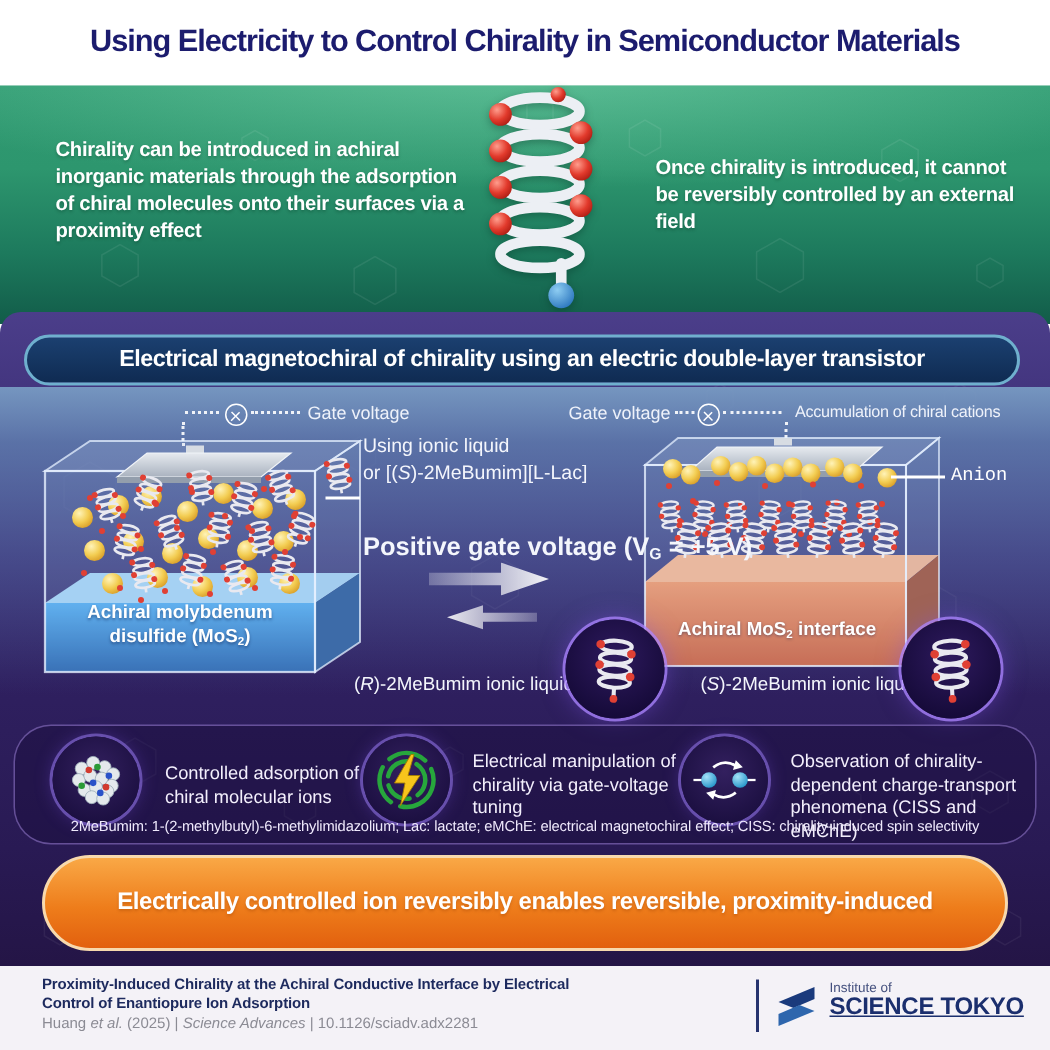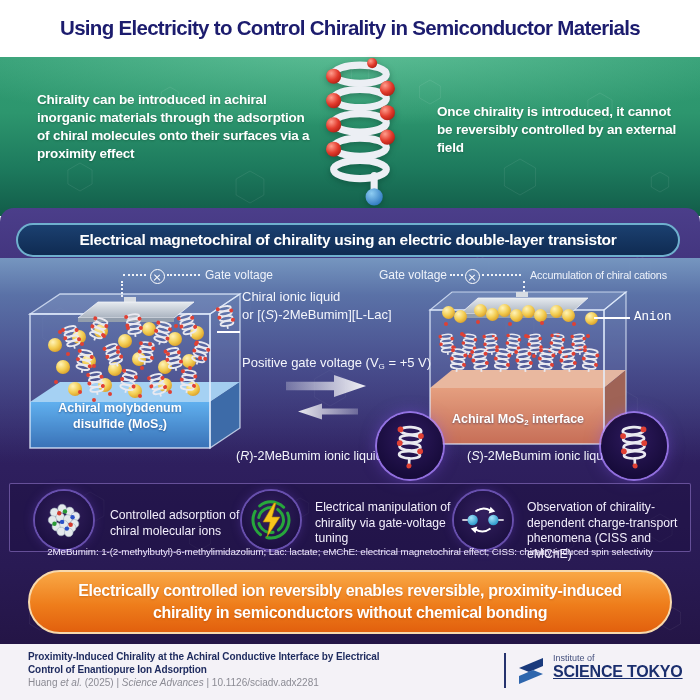--- a/index.html
+++ b/index.html
@@ -44,36 +44,36 @@
   .cx::before{transform:rotate(45deg);} .cx::after{transform:rotate(-45deg);}
   .accum{position:absolute;color:#eef2fa;font-size:10.8px;letter-spacing:-0.2px;}
 
   .box{position:absolute;}
   .box-label{position:absolute;color:#fff;font-weight:bold;font-size:12.5px;line-height:16px;
     text-align:center;text-shadow:0 1px 2px rgba(10,30,80,.45);}
   .hline{position:absolute;height:1.5px;background:#fff;}
   .anion-label{position:absolute;color:#fff;font-size:12.5px;font-family:Liberation Mono, monospace;}
 
   .cil{position:absolute;left:242px;top:80px;width:225px;color:#f4f6fc;font-size:13px;line-height:18px;}
-  .pgv{position:absolute;left:242px;top:147px;color:#f4f6fc;font-size:13px;}
+  .pgv{position:absolute;left:242px;top:147px;color:#f4f6fc;font-size:17px;font-weight:bold;}
   .arrow-r{position:absolute;left:286px;top:165px;width:80px;height:26px;
     background:linear-gradient(90deg,rgba(255,255,255,.25),#f2f2f6);
     clip-path:polygon(0 34%,60% 34%,60% 8%,100% 50%,60% 92%,60% 66%,0 66%);}
   .arrow-l{position:absolute;left:298px;top:194px;width:60px;height:19px;
     background:linear-gradient(270deg,rgba(255,255,255,.25),#e9e9ef);
     clip-path:polygon(100% 34%,40% 34%,40% 8%,0 50%,40% 92%,40% 66%,100% 66%);}
 
   .liq-label{position:absolute;color:#f4f6fc;font-size:12.5px;}
   .spiral-badge{position:absolute;width:66px;height:66px;border-radius:50%;
     background:radial-gradient(circle at 50% 38%,#2e1a5e,#150a38 78%);
     box-shadow:0 0 0 2px rgba(172,133,255,.75),0 0 16px rgba(130,85,230,.5);
     display:flex;align-items:center;justify-content:center;}
 
-  .features{position:absolute;left:9px;top:275px;width:682px;height:69px;box-sizing:border-box;
-    border:1.5px solid rgba(167,140,230,.5);border-radius:2px;background:rgba(24,11,58,.42);}
+  .features{position:absolute;left:9px;top:275px;width:682px;height:80px;box-sizing:border-box;
+    border:1.5px solid rgba(167,140,230,.5);border-radius:25px;background:rgba(24,11,58,.42);}
   .icon-circle{position:absolute;width:58px;height:58px;border-radius:50%;
     background:radial-gradient(circle at 50% 40%,#33205f,#1b0f40 78%);
     box-shadow:0 0 0 2px rgba(150,120,235,.55),0 0 12px rgba(120,80,220,.4);
     display:flex;align-items:center;justify-content:center;}
   .feat-text{position:absolute;margin:0;color:#f3effc;font-size:12.2px;line-height:15.5px;}
   .footnote{position:absolute;left:10px;top:338px;width:680px;text-align:center;
     color:#efe9fc;font-size:9.8px;letter-spacing:-0.1px;}
 
   .banner{position:absolute;left:28px;top:362px;width:644px;height:64px;box-sizing:border-box;
     border:2px solid #f7d9ad;border-radius:32px;
@@ -742,21 +742,21 @@
           </g>
         </svg>
       </div>
     <div class="box-label" style="left:438px;top:203px;width:160px">
       <span>Achiral MoS</span><sub>2</sub><span> interface</span>
     </div>
     <div class="hline" style="left:594px;top:109px;width:36px"></div>
     <span class="anion-label" style="left:634px;top:102px">Anion</span>
 
     <div class="cil">
-      <div><span>Chiral ionic liquid</span></div>
+      <div><span>Using ionic liquid</span></div>
       <div><span>or [(</span><i>S</i><span>)-2MeBumim][L-Lac]</span></div>
     </div>
     <div class="hline" style="left:217px;top:123px;width:23px"></div>
     <div class="pgv">
       <span>Positive gate voltage (V</span><sub>G</sub><span> = +5 V)</span>
     </div>
     <div class="arrow-r"></div>
     <div class="arrow-l"></div>
 
     <span class="liq-label" style="left:236px;top:241px">
@@ -853,21 +853,20 @@
           <circle cx="13" cy="17" r="5.5" fill="url(#cyang)"></circle>
           <circle cx="35" cy="17" r="5.5" fill="url(#cyang)"></circle>
         </svg>
       </div>
       <p class="feat-text" style="left:517px;top:16px;width:172px">Observation of chirality-dependent charge-transport phenomena (CISS and eMChE)</p>
     </div>
     <div class="footnote">2MeBumim: 1-(2-methylbutyl)-6-methylimidazolium; Lac: lactate; eMChE: electrical magnetochiral effect; CISS: chirality-induced spin selectivity</div>
 
     <div class="banner">
       <div>Electrically controlled ion reversibly enables reversible, proximity-induced</div>
-      <div>chirality in semiconductors without chemical bonding</div>
     </div>
   </section>
 
   <footer class="footer">
     <p class="paper-title">
       <span>Proximity-Induced Chirality at the Achiral Conductive Interface by Electrical</span><br>
       <span>Control of Enantiopure Ion Adsorption</span>
     </p>
     <p class="paper-meta">
       <span>Huang </span><i>et al.</i><span> (2025) | </span><i>Science Advances</i><span> | 10.1126/sciadv.adx2281</span>

